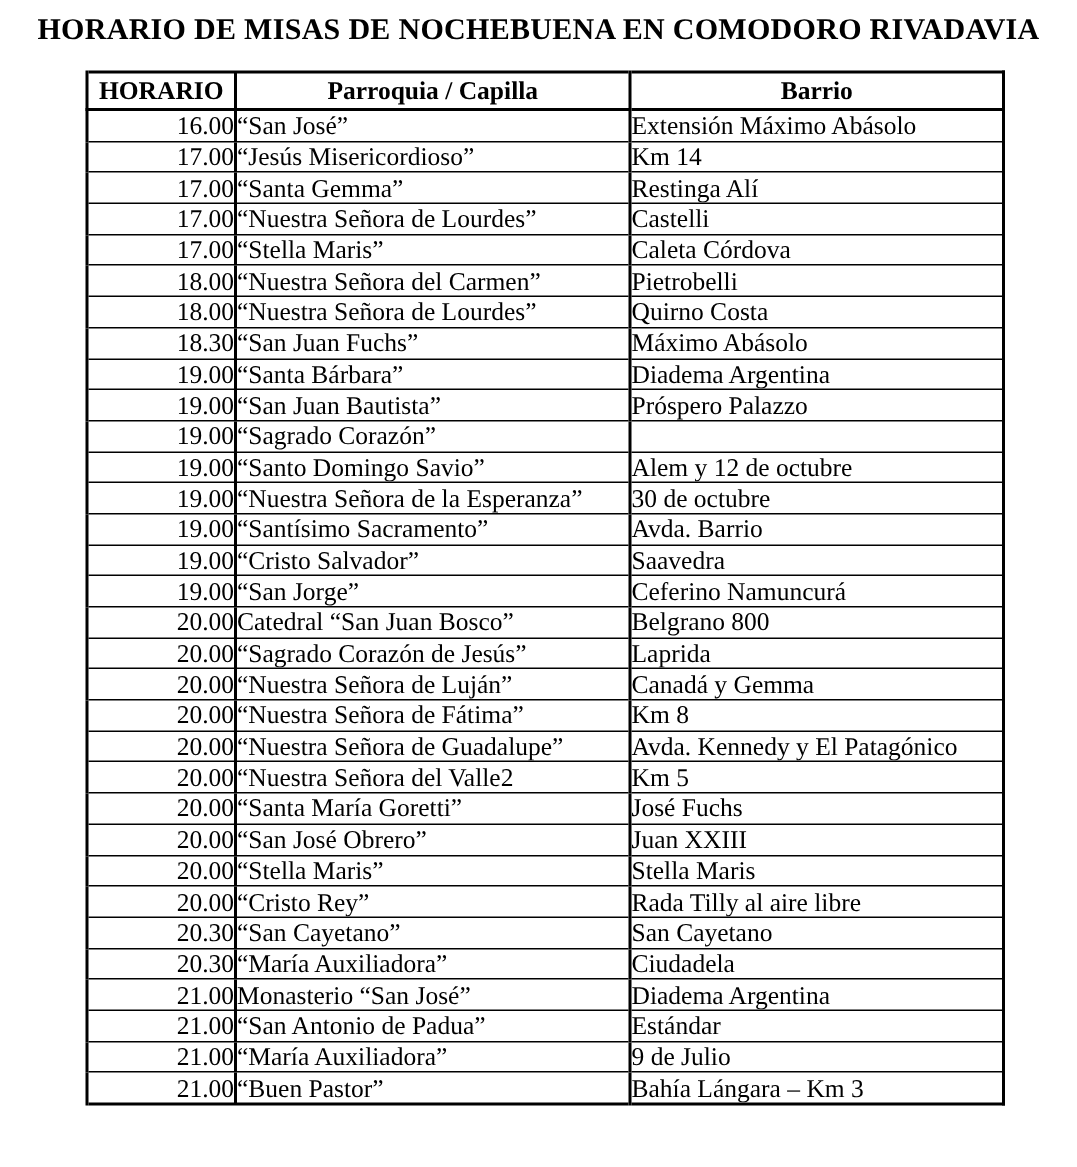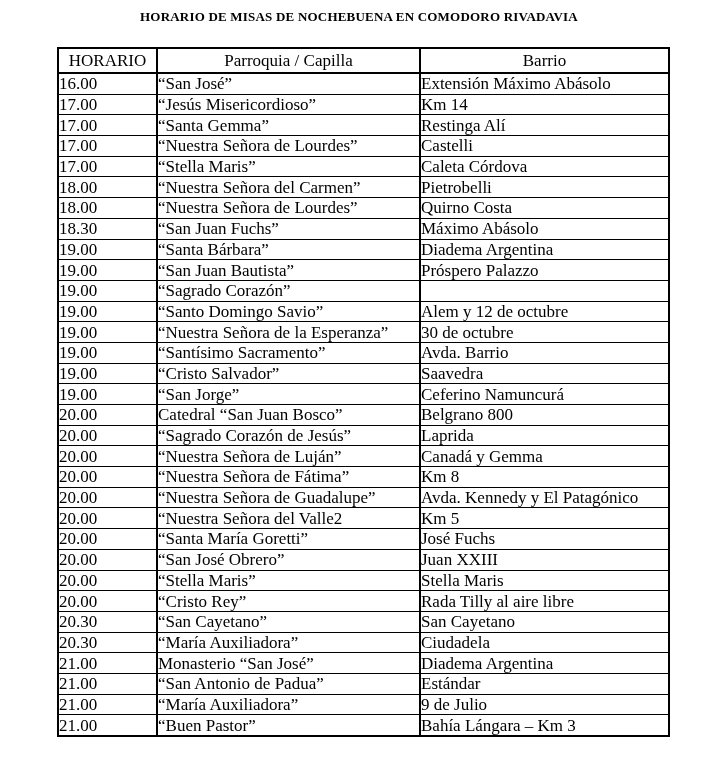--- a/index.html
+++ b/index.html
@@ -16,21 +16,21 @@
     font-family: "Liberation Serif", "DejaVu Serif", serif;
     overflow: hidden;
   }
   .doc-title {
     position: absolute;
     top: 9px;
     left: 0;
     width: 100%;
     margin: 0;
     text-align: center;
-    font-size: 13px;
+    font-size: 20px;
     font-weight: bold;
     letter-spacing: 0.2px;
     color: #000000;
   }
   table.schedule {
     position: absolute;
     left: 57px;
     top: 47px;
     width: 611px;
     table-layout: fixed;
@@ -40,35 +40,35 @@
   table.schedule th,
   table.schedule td {
     border: 1px solid #000000;
     overflow: hidden;
     white-space: nowrap;
     padding: 0;
   }
   table.schedule thead th {
     height: 23px;
     font-size: 17px;
-    font-weight: normal;
+    font-weight: bold;
     text-align: center;
     border-bottom: 2px solid #000000;
     border-left-width: 2px;
     vertical-align: middle;
   }
   table.schedule tbody td {
     height: 19.7px;
     font-size: 17px;
     line-height: 19px;
     vertical-align: middle;
     border-left-width: 2px;
   }
   td.horario {
-    text-align: left;
+    text-align: right;
     margin-top: 20px;
   }
   td.parroquia,
   td.barrio {
     text-align: left;
     padding: 0 4px 0 6px;
   }
   col.c-horario  { width: 99px; }
   col.c-parroquia{ width: 263px; }
   col.c-barrio   { width: 249px; }

